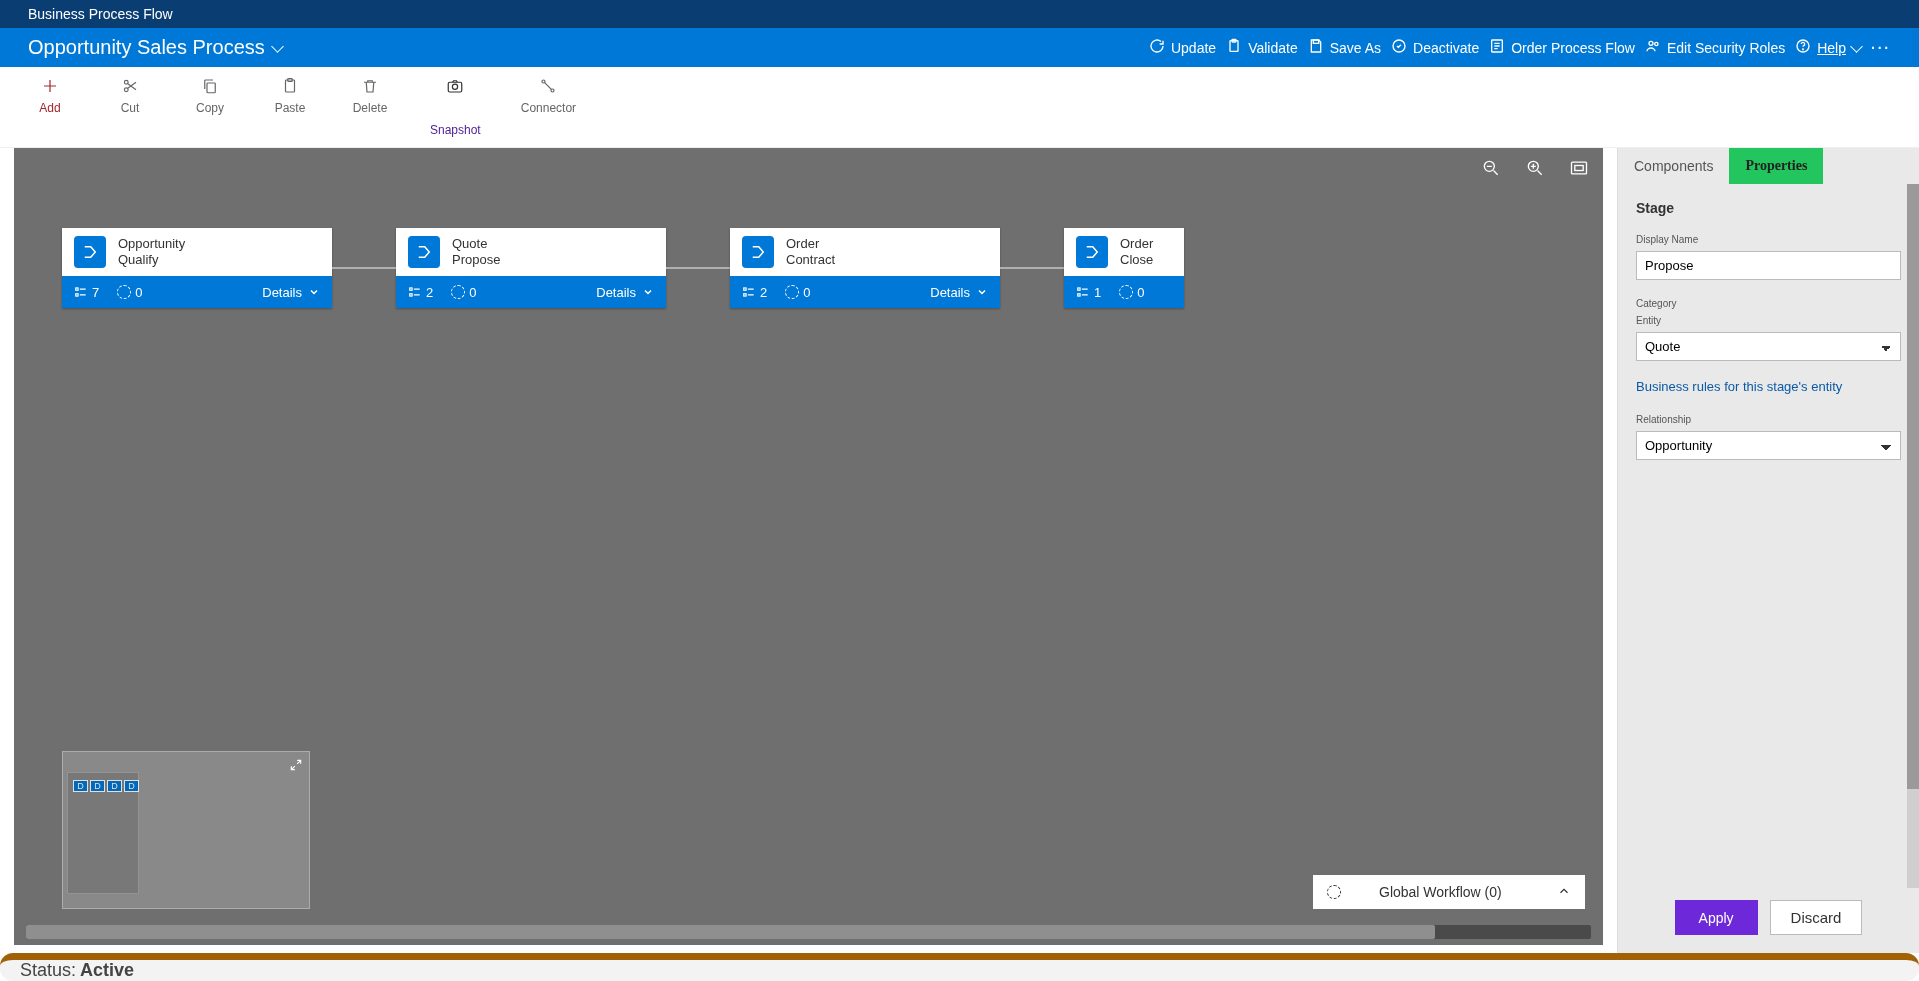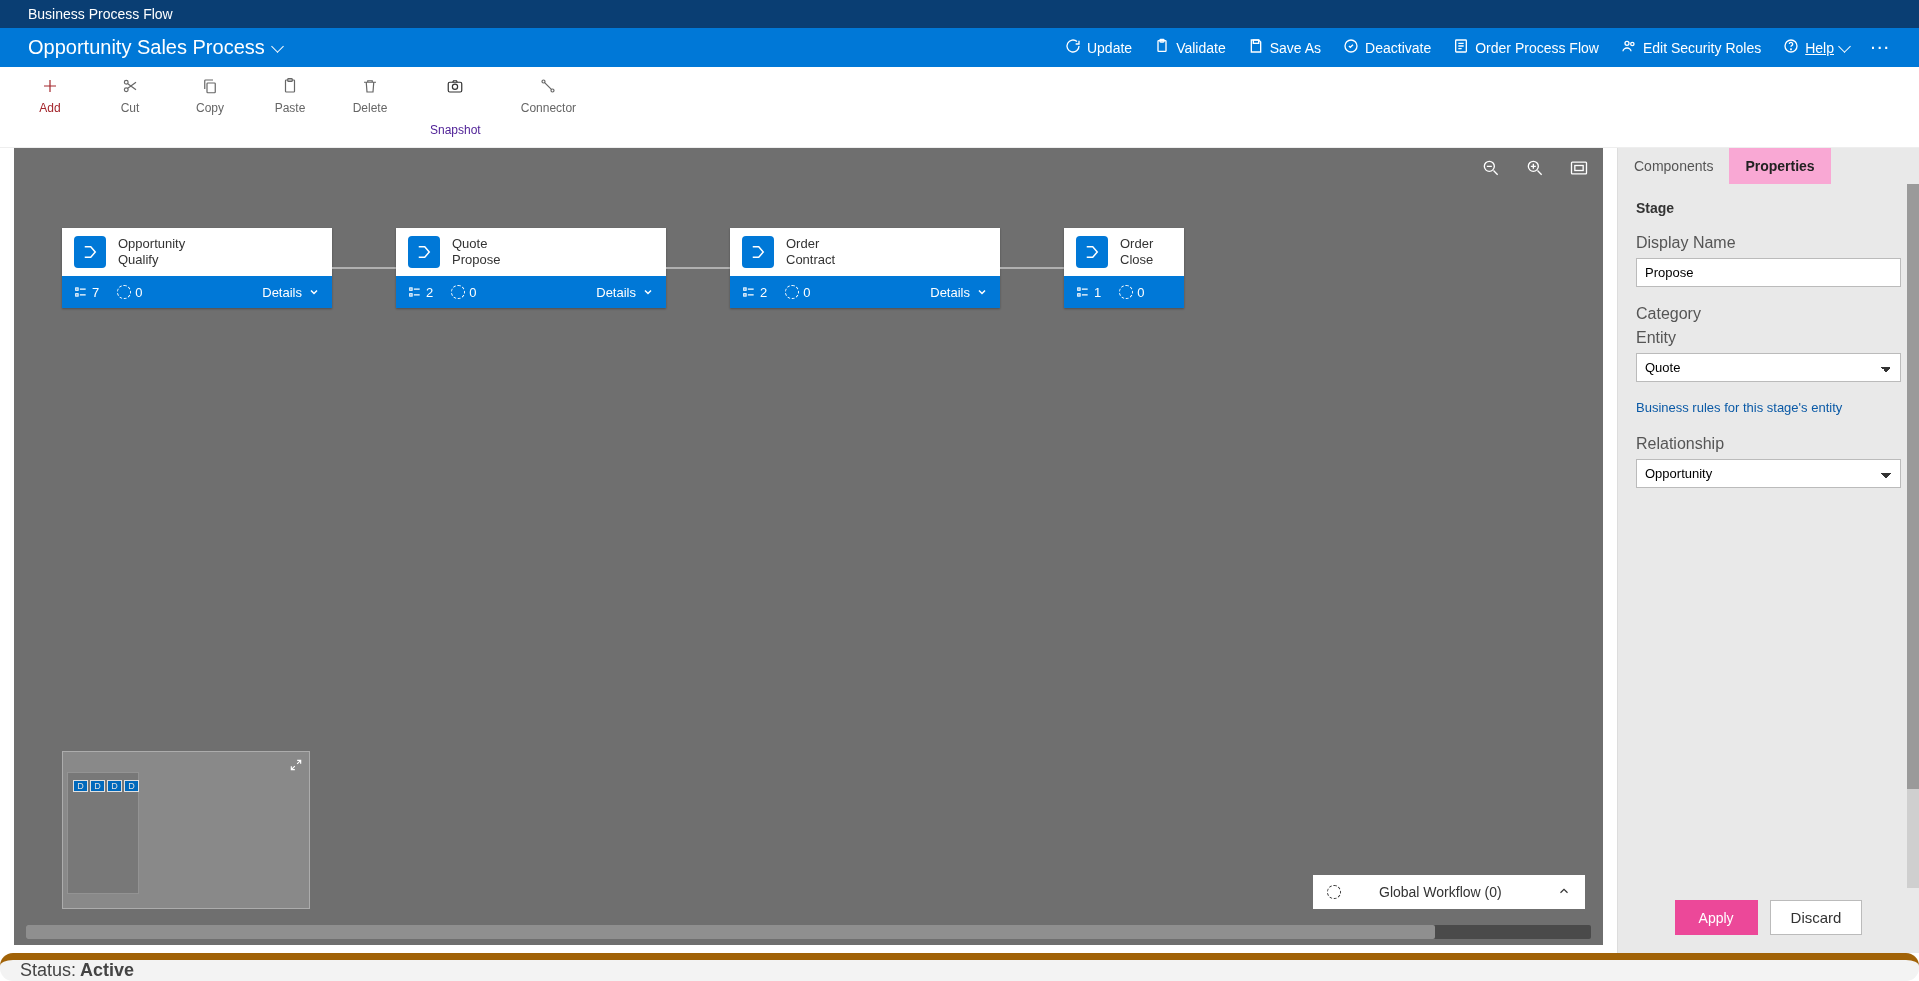--- a/index.html
+++ b/index.html
@@ -5,21 +5,21 @@
 * { box-sizing: border-box; margin: 0; padding: 0; font-family: "Segoe UI", Arial, sans-serif; }
 html, body { width: 100%; height: 100%; overflow: hidden; }
 body { display: flex; flex-direction: column; background: #fff; font-size: 14px; color: #333; }
 
 .titlebar { background: #0a3e73; color: #fff; padding: 6px 28px; display:flex; align-items:center; }
 .titlebar span { font-size: 14px; }
 
 .ribbon { background: #0078d7; color: #fff; display: flex; align-items: center; padding: 8px 28px; }
 .ribbon .process-name { font-size: 20px; font-weight: 400; display: flex; align-items: center; gap:8px; cursor:pointer; }
 .ribbon .chev-down { border: solid #fff; border-width: 0 1.5px 1.5px 0; display:inline-block; padding:4px; transform: rotate(45deg); margin-bottom:3px; }
-.ribbon .ribbon-right { margin-left:auto; display:flex; align-items:center; gap:22px; }
+.ribbon .ribbon-right { margin-left:auto; display:flex; align-items:center; gap:10px; }
 .ribbon .ribbon-btn { color:#fff; display:flex; align-items:center; gap:6px; font-size:14px; cursor:pointer; }
 .ribbon .help-u { text-decoration: underline; }
 .more-dots { letter-spacing:2px; font-weight:bold; }
 
 .toolbar { display:flex; gap:40px; padding: 10px 30px 10px 30px; border-bottom:1px solid #eee; }
 .toolbar .tb-btn { display:flex; flex-direction:column; align-items:center; gap:6px; font-size:12px; color:#666; cursor:pointer; min-width:40px; }
 .toolbar .tb-btn.add { color:#a4262c; }
 .toolbar .tb-btn.black { color:#4c1d95;gap:28px; }
 .tb-icon { width:18px; height:18px; display:flex; align-items:center; justify-content:center; }
 
@@ -50,32 +50,32 @@
 .global-wf { position:absolute; right:18px; bottom:36px; width:272px; height:34px; background:#fff; display:flex; align-items:center; padding:0 14px; font-size:14px; color:#333;gap:24px; }
 .global-wf .collapse { margin-left:auto; cursor:pointer; }
 
 .hscroll { position:absolute; left:12px; right:12px; bottom:6px; height:14px; background:#4a4a4a; border-radius:2px; }
 .hscroll .thumb { position:absolute; left:0; top:0; height:100%; width:90%; background:#8f8f8f; border-radius:2px; }
 
 
 .side-panel { width:302px; background:#e9e9e9; display:flex; flex-direction:column; border-left:1px solid #ddd; }
 .side-tabs { display:flex; background:#e9e9e9; }
 .side-tab { padding:10px 16px; font-size:14px; color:#555; cursor:pointer; }
-.side-tab.active { background:#f9a8d4; color:#222; font-weight:600; }
+.side-tab.active { background:#22c55e; color:#222; font-weight:600;font-family:Liberation Serif, serif; }
 .side-body { flex:1; padding:16px 18px 0 18px; overflow:auto; position:relative; }
 .side-body .section-title { font-weight:600; color:#333; margin-bottom:18px; }
-.field-label { font-size:16px; color:#555; margin-bottom:6px; }
+.field-label { font-size:10px; color:#555; margin-bottom:6px; }
 .field-input, .field-select { width:100%; border:1px solid #bbb; background:#fff; padding:6px 8px; font-size:13px; margin-bottom:18px; }
 .field-select { appearance:none; -webkit-appearance:none; background-image: linear-gradient(45deg, transparent 50%, #333 50%), linear-gradient(135deg, #333 50%, transparent 50%); background-position: calc(100% - 14px) 13px, calc(100% - 9px) 13px; background-size:5px 5px,5px 5px; background-repeat:no-repeat; }
 .link-text { color:#0b5aa6; font-size:13px; margin-bottom:20px; display:block; cursor:pointer; }
 .side-scroll-track { position:absolute; right:0; top:0; bottom:0; width:12px; background: #cfcfcf; }
 .side-scroll-thumb { position:absolute; right:0; top:0; width:12px; height:86%; background:#9a9a9a; }
 
 .side-actions { padding:12px 18px 18px 18px; display:flex; gap:12px; justify-content:center; }
-.btn-primary { background:#ec4899; color:#fff; border:none; padding:8px 24px; font-size:14px; cursor:pointer; }
+.btn-primary { background:#6d28d9; color:#fff; border:none; padding:8px 24px; font-size:14px; cursor:pointer; }
 .btn-secondary { background:#fff; color:#333; border:1px solid #bbb; padding:8px 20px; font-size:15px; cursor:pointer; }
 
 .statusbar { height:28px; background:#f3f3f3; border-top:7px solid #a16207; display:flex; align-items:center; padding:0 20px; font-size:18px; color:#444;border-radius:13px; }
 .statusbar .active-val { font-weight:600; margin-left:4px; }
 
 .icon-svg { width:16px; height:16px; }
 .dashed-circle { width:14px; height:14px; border:1.5px dashed currentColor; border-radius:50%; display:inline-block; }
 
 </style>
 </head>

